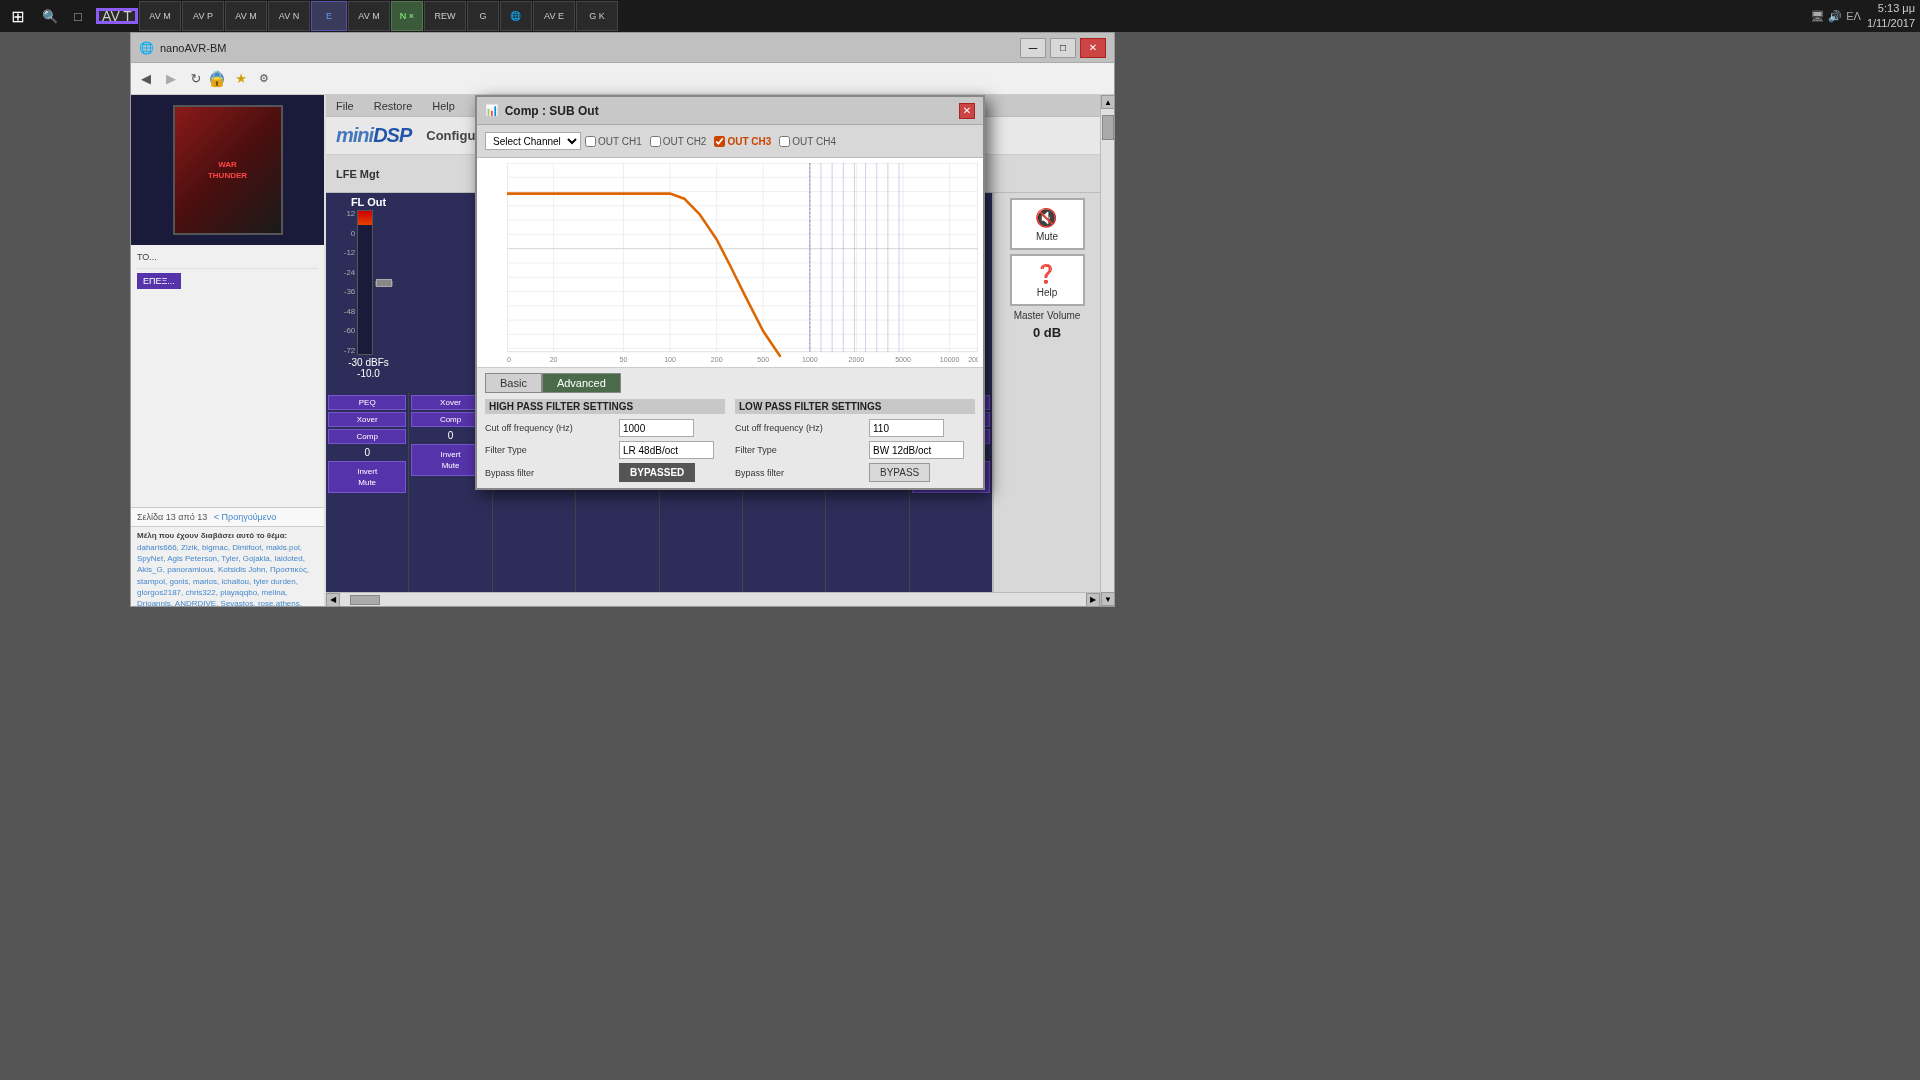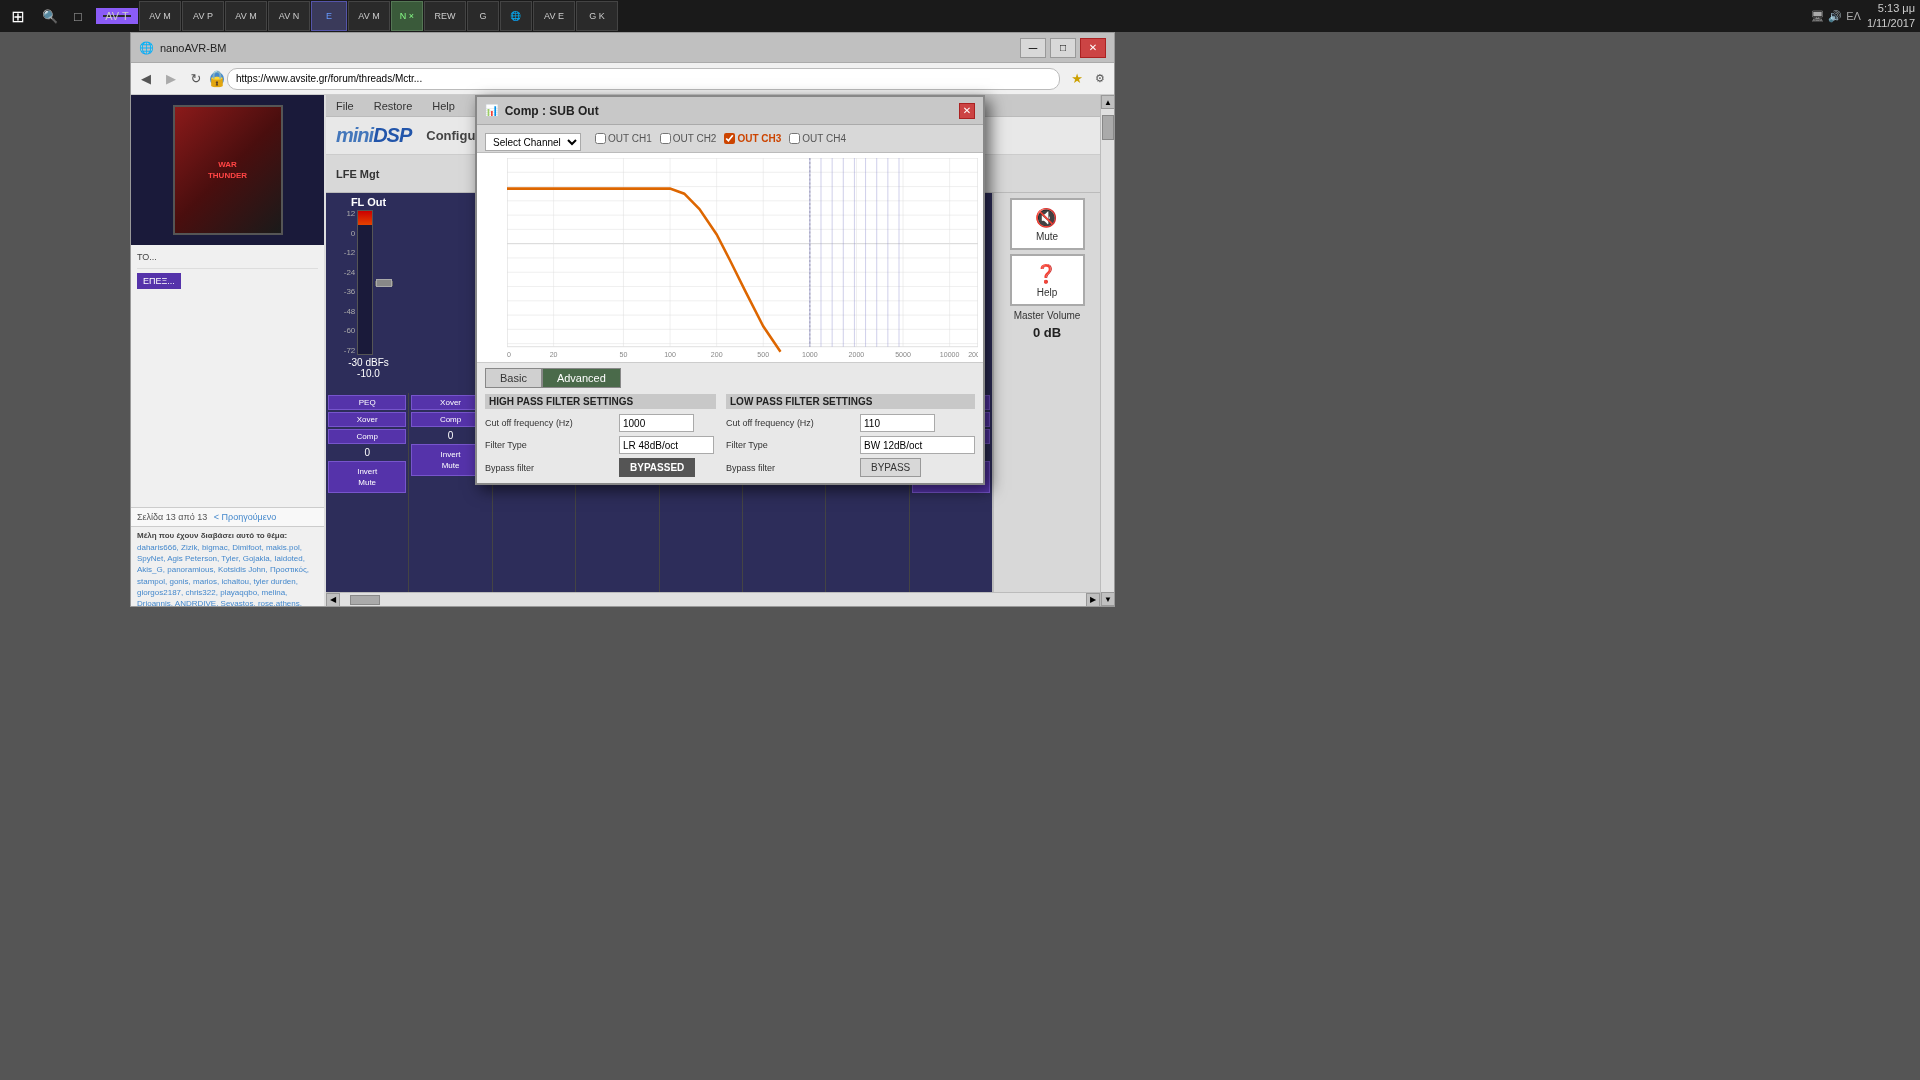--- a/index.html
+++ b/index.html
@@ -9,21 +9,21 @@
 <body>
 
 <div style="position:absolute;top:0;left:0;width:1920px;height:1080px;background:#555;overflow:hidden;">
 
   <div style="position:absolute;top:0;left:0;width:1920px;height:32px;background:#1a1a1a;display:flex;align-items:center;z-index:1000;">
     <div style="width:36px;height:32px;display:flex;align-items:center;justify-content:center;font-size:16px;color:#fff;cursor:pointer;">⊞</div>
     <div style="width:28px;height:32px;display:flex;align-items:center;justify-content:center;font-size:13px;color:#aaa;cursor:pointer;">🔍</div>
     <div style="width:28px;height:32px;display:flex;align-items:center;justify-content:center;font-size:13px;color:#aaa;cursor:pointer;">□</div>
 
     <div style="display:flex;align-items:center;height:32px;margin-left:4px;gap:1px;">
-      <div style="width:42px;height:16px;background:#2a2a2a;border:7px solid #8b5cf6;display:flex;align-items:center;justify-content:center;font-size:11px;color:#ccc;cursor:pointer;">AV T</div>
+      <div style="width:42px;height:16px;background:#2a2a2a;border:3px solid #8b5cf6;display:flex;align-items:center;justify-content:center;font-size:14px;color:#ccc;cursor:pointer;">AV T</div>
       <div style="width:42px;height:30px;background:#2a2a2a;border:1px solid #444;display:flex;align-items:center;justify-content:center;font-size:9px;color:#ccc;cursor:pointer;">AV M</div>
       <div style="width:42px;height:30px;background:#2a2a2a;border:1px solid #444;display:flex;align-items:center;justify-content:center;font-size:9px;color:#ccc;cursor:pointer;">AV P</div>
       <div style="width:42px;height:30px;background:#2a2a2a;border:1px solid #444;display:flex;align-items:center;justify-content:center;font-size:9px;color:#ccc;cursor:pointer;">AV M</div>
       <div style="width:42px;height:30px;background:#2a2a2a;border:1px solid #444;display:flex;align-items:center;justify-content:center;font-size:9px;color:#ccc;cursor:pointer;">AV N</div>
       <div style="width:36px;height:30px;background:#3a3a5a;border:1px solid #5555aa;display:flex;align-items:center;justify-content:center;font-size:9px;color:#6699ff;cursor:pointer;">E</div>
       <div style="width:42px;height:30px;background:#2a2a2a;border:1px solid #444;display:flex;align-items:center;justify-content:center;font-size:9px;color:#ccc;cursor:pointer;">AV M</div>
       <div style="width:32px;height:30px;background:#3a5a3a;border:1px solid #557755;display:flex;align-items:center;justify-content:center;font-size:9px;color:#88ff88;cursor:pointer;">N ×</div>
       <div style="width:42px;height:30px;background:#2a2a2a;border:1px solid #444;display:flex;align-items:center;justify-content:center;font-size:9px;color:#ccc;cursor:pointer;">REW</div>
       <div style="width:32px;height:30px;background:#2a2a2a;border:1px solid #444;display:flex;align-items:center;justify-content:center;font-size:9px;color:#ccc;cursor:pointer;">G</div>
       <div style="width:32px;height:30px;background:#2a2a2a;border:1px solid #444;display:flex;align-items:center;justify-content:center;font-size:9px;color:#ccc;cursor:pointer;">🌐</div>
@@ -55,21 +55,20 @@
         <button style="width:26px;height:20px;background:#d8d8d8;border:1px solid #999;cursor:pointer;font-size:10px;display:flex;align-items:center;justify-content:center;">□</button>
         <button style="width:26px;height:20px;background:#cc4444;border:1px solid #aa2222;cursor:pointer;font-size:10px;color:white;display:flex;align-items:center;justify-content:center;">✕</button>
       </div>
     </div>
 
     <div style="height:32px;background:#f0f0f0;border-bottom:1px solid #ccc;display:flex;align-items:center;padding:0 4px;gap:3px;flex-shrink:0;">
       <button style="width:22px;height:22px;background:none;border:none;cursor:pointer;font-size:13px;color:#555;">◀</button>
       <button style="width:22px;height:22px;background:none;border:none;cursor:pointer;font-size:13px;color:#aaa;">▶</button>
       <button style="width:22px;height:22px;background:none;border:none;cursor:pointer;font-size:13px;color:#555;">↻</button>
       <div style="width:14px;height:14px;background:#4488cc;border-radius:50%;display:flex;align-items:center;justify-content:center;">🔒</div>
-      <input style="flex: 1 1 0%; height: 22px; border: 1px solid rgb(187, 187, 187); border-radius: 10px; padding: 0px 8px; font-size: 10px; background: white;" value="https://www.avsite.gr/forum/threads/Mctr...">
       <div style="display:flex;gap:3px;margin-left:4px;">
         <div style="width:20px;height:22px;display:flex;align-items:center;justify-content:center;font-size:13px;color:#cca000;cursor:pointer;">★</div>
         <div style="width:20px;height:22px;display:flex;align-items:center;justify-content:center;cursor:pointer;color:#555;font-size:11px;">⚙</div>
       </div>
     </div>
 
     <div style="flex:1;display:flex;overflow:hidden;position:relative;">
 
       <div style="width:195px;background:#f0f0f0;border-right:2px solid #ddd;flex-shrink:0;display:flex;flex-direction:column;overflow:hidden;">
 
@@ -267,21 +266,21 @@
   </div>
 
   <div style="position:absolute;top:95px;left:475px;width:510px;background:#e8e8e8;border:2px solid #888;box-shadow:5px 5px 15px rgba(0,0,0,0.6);z-index:200;">
 
     <div style="height:28px;background:#c8c8c8;border-bottom:1px solid #aaa;display:flex;align-items:center;justify-content:space-between;padding:0 8px;">
       <div style="font-size:11px;color:#555;margin-right:6px;">📊</div>
       <div style="font-size:12px;font-weight:bold;color:#222;flex:1;">Comp : SUB Out</div>
       <button style="width:16px;height:16px;background:#cc4444;border:1px solid #aa2222;cursor:pointer;color:white;font-size:10px;display:flex;align-items:center;justify-content:center;padding:0;">✕</button>
     </div>
 
-    <div style="height:28px;background:#d8d8d8;border-bottom:1px solid #bbb;display:flex;align-items:flex-start;padding:8px 8px;gap:14px;">
+    <div style="height:28px;background:#d8d8d8;border-bottom:1px solid #bbb;display:flex;align-items:center;padding:16px 8px;gap:4px;">
       <select style="font-size:10px;background:white;border:1px solid #aaa;padding:1px 3px;height:18px;">
         <option>Select Channel</option>
       </select>
       <div style="display:flex;gap:8px;align-items:center;">
         <label style="display:flex;align-items:center;gap:2px;font-size:10px;color:#555;cursor:pointer;">
           <input type="checkbox" style="width: 11px; height: 11px;">
           <span>OUT CH1</span>
         </label>
         <label style="display:flex;align-items:center;gap:2px;font-size:10px;color:#555;cursor:pointer;">
           <input type="checkbox" style="width: 11px; height: 11px;">
@@ -394,21 +393,21 @@
       </div>
 
       <div style="flex:1;">
         <div style="font-size:10px;font-weight:bold;color:#222;background:#c8c8c8;padding:2px 4px;margin-bottom:5px;">LOW PASS FILTER SETTINGS</div>
         <div style="display:flex;align-items:center;margin-bottom:4px;gap:4px;">
           <label style="font-size:9px;color:#333;width:130px;flex-shrink:0;">Cut off frequency (Hz)</label>
           <input style="width: 75px; height: 18px; border: 1px solid rgb(170, 170, 170); padding: 0px 3px; font-size: 10px; background: white;" value="110">
         </div>
         <div style="display:flex;align-items:center;margin-bottom:4px;gap:4px;">
           <label style="font-size:9px;color:#333;width:130px;flex-shrink:0;">Filter Type</label>
-          <input style="width: 115px; height: 18px; border: 1px solid rgb(170, 170, 170); padding: 0px 3px; font-size: 10px; background: white;" value="BW 12dB/oct">
+          <input style="width: 95px; height: 18px; border: 1px solid rgb(170, 170, 170); padding: 0px 3px; font-size: 10px; background: white;" value="BW 12dB/oct">
         </div>
         <div style="display:flex;align-items:center;gap:4px;">
           <label style="font-size:9px;color:#333;width:130px;flex-shrink:0;">Bypass filter</label>
           <button style="padding:3px 10px;font-size:10px;cursor:pointer;border:1px solid #999;background:#d8d8d8;color:#333;">BYPASS</button>
         </div>
       </div>
     </div>
   </div>
 
   <div style="position:absolute;top:105px;left:989px;font-size:22px;font-weight:bold;color:#333;z-index:15;"></div>

